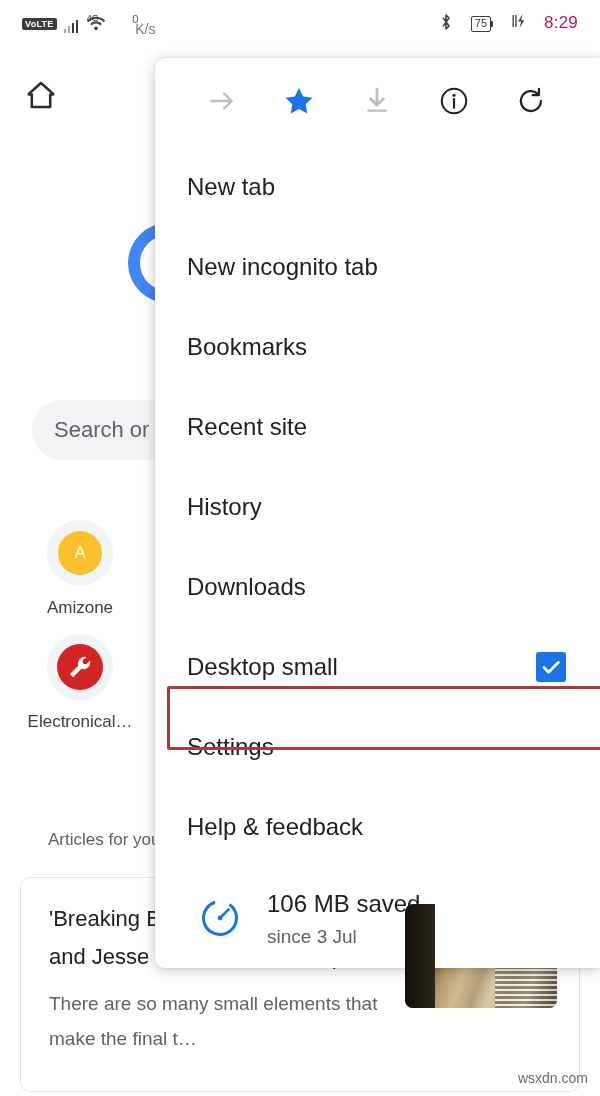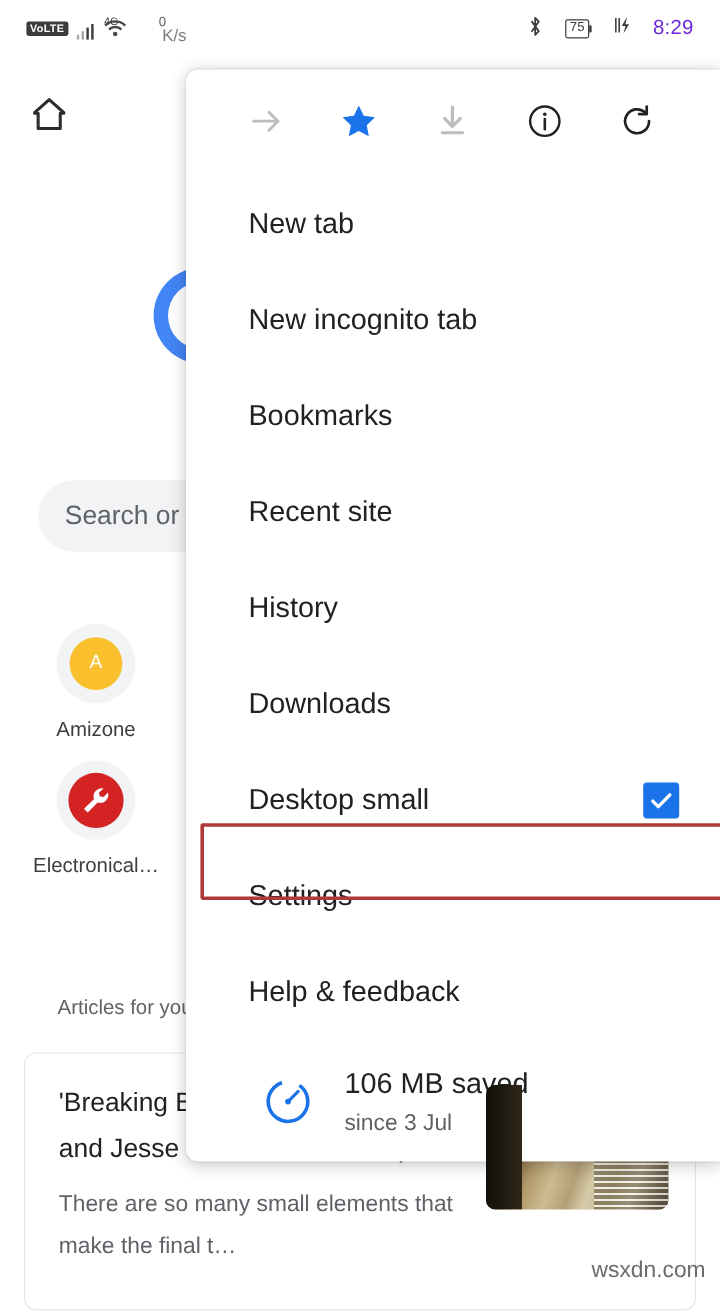--- a/index.html
+++ b/index.html
@@ -47,21 +47,21 @@
   .battery {
     display:flex; align-items:center;
   }
   .batt-body {
     border:1.6px solid #3c3c3c; border-radius:2px;
     font-size:11px; line-height:11px; padding:1px 3px 2px;
     color:#3c3c3c;
   }
   .batt-tip { width:2px; height:6px; background:#3c3c3c; border-radius:0 1px 1px 0; }
   .charge-ic { width:13px; height:16px; }
-  .clock { font-size:17px; color:#6d28d9; letter-spacing:.2px; }
+  .clock { font-size:17px; color:#be185d; letter-spacing:.2px; }
 
   
   .home-icon { position:absolute; left:24px; top:78px; width:34px; height:34px; }
 
   .g-logo {
     position:absolute; left:120px; top:215px;
     width:96px; height:96px;
   }
 
   .searchbox {
@@ -123,22 +123,22 @@
       rgba(255,255,255,.72) 0px, rgba(255,255,255,.72) 2px,
       rgba(90,78,55,.55) 2px, rgba(90,78,55,.55) 5px);
   }
   .art-thumb::before{
     content:""; position:absolute; left:0; top:0; width:30px; height:104px;
     background:linear-gradient(90deg,#120f0a,#2e2619);
     z-index:1;
   }
 
   .watermark {
-    position:absolute; right:12px; bottom:26px;
-    font-size:19px; color:#6b6b6b;
+    position:absolute; right:12px; bottom:10px;
+    font-size:14px; color:#6b6b6b;
     font-family:"Liberation Sans", sans-serif;
   }
 
   
   .menu {
     position:absolute; left:155px; top:58px;
     width:445px; height:910px;
     background:#ffffff;
     border-radius:10px 0 0 10px;
     box-shadow:0 2px 14px rgba(0,0,0,.22), 0 0 2px rgba(0,0,0,.12);
@@ -146,21 +146,21 @@
   }
   .menu-header {
     height:85px;
     display:flex; align-items:center;
     padding:0 30px 0 28px;
   }
   .mh-btn {
     flex:1; display:flex; align-items:center; justify-content:center;
     height:56px;
   }
-  .menu-list { padding-top:4px;padding-left:20px; }
+  .menu-list { padding-top:4px; }
   .menu-item {
     height:80px;
     display:flex; align-items:center;
     padding:0 34px 0 32px;
     font-size:24px; color:#202124;
     position:relative;
   }
   .menu-item .mi-label { flex:1; }
   .checkbox {
     width:30px; height:30px; border-radius:3px;

